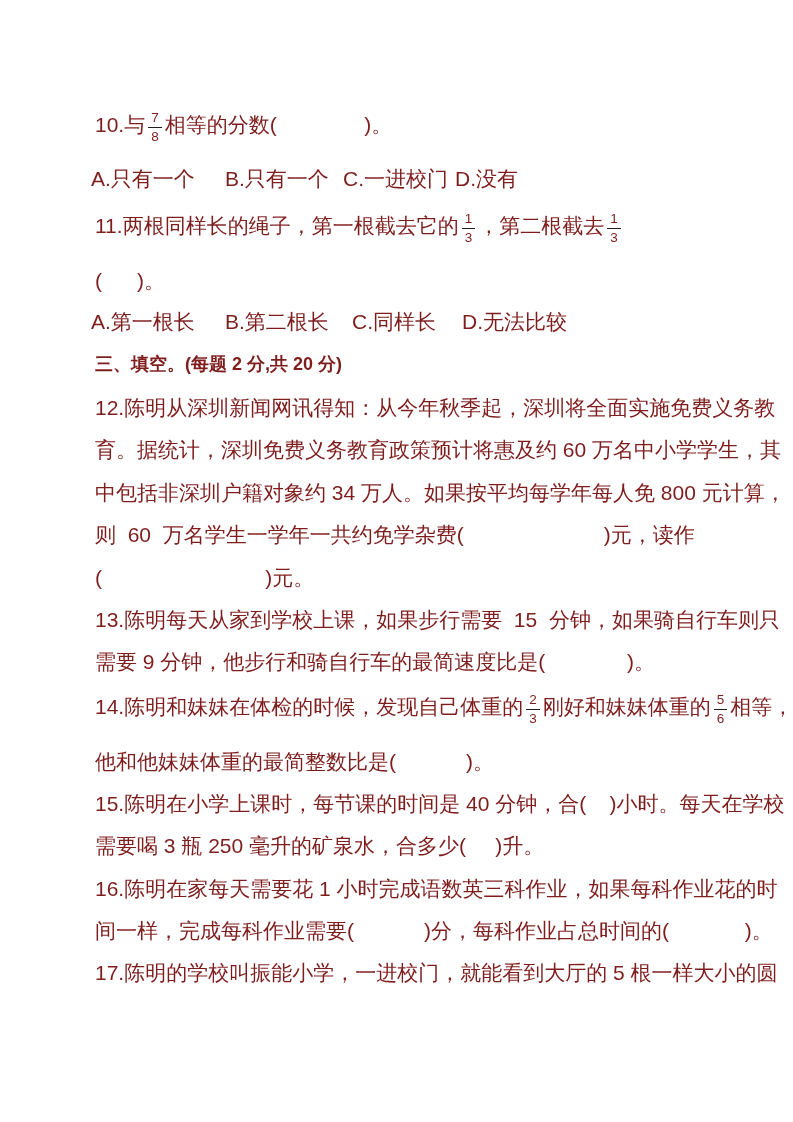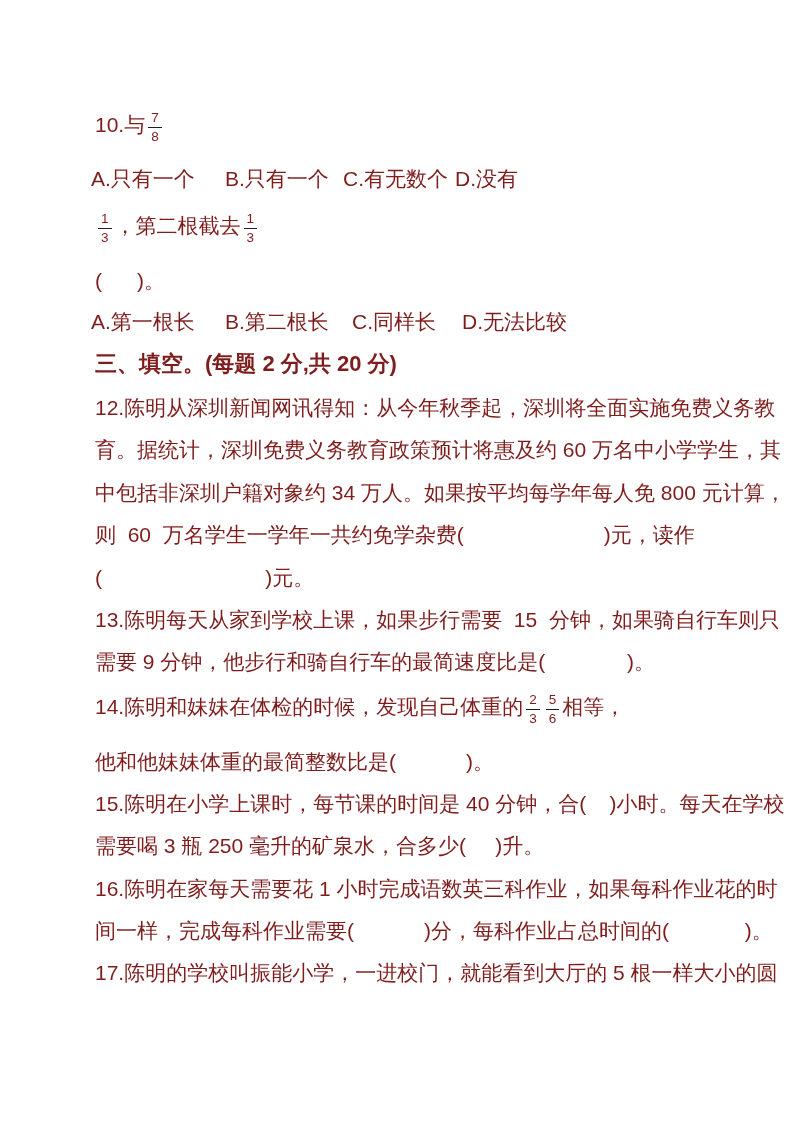--- a/index.html
+++ b/index.html
@@ -30,42 +30,44 @@
     align-items:center;
     font-size:13.5px;
     line-height:1.15;
     margin:0 3px;
     transform:translateY(2px);
   }
   .frac .num { display:block; border-bottom:1.5px solid #1c1c1c; padding:0 3px 1px; }
   .frac .den { display:block; padding-top:1px; }
   .options { width:640px; }
   .options .opt { position:absolute; top:0; white-space:pre; }
-  .heading { font-weight:bold; font-size:22px; }
+  .heading { font-weight:bold; font-size:18px; }
 </style>
 </head>
 <body>
 
 <div class="page">
 
   <section>
     <div class="line fracline" style="top:96px">
       <span>10.与</span>
       <span class="frac"><span class="num">7</span><span class="den">8</span></span>
+      <span>相等的分数(               )。</span>
     </div>
     <div class="line options" style="top:166px;left:91px">
       <span class="opt" style="left:0px">A.只有一个</span>
       <span class="opt" style="left:134px">B.只有一个</span>
-      <span class="opt" style="left:252px">C.有无数个</span>
+      <span class="opt" style="left:252px">C.一进校门</span>
       <span class="opt" style="left:364px">D.没有</span>
     </div>
   </section>
 
   <section>
     <div class="line fracline" style="top:197px">
+      <span>11.两根同样长的绳子，第一根截去它的</span>
       <span class="frac"><span class="num">1</span><span class="den">3</span></span>
       <span>，第二根截去</span>
       <span class="frac"><span class="num">1</span><span class="den">3</span></span>
     </div>
     <div class="line" style="top:268px">(      )。</div>
     <div class="line options" style="top:309px;left:91px">
       <span class="opt" style="left:0px">A.第一根长</span>
       <span class="opt" style="left:134px">B.第二根长</span>
       <span class="opt" style="left:261px">C.同样长</span>
       <span class="opt" style="left:371px">D.无法比较</span>
@@ -84,20 +86,21 @@
 
   <section>
     <div class="line" style="top:607px">13.陈明每天从家到学校上课，如果步行需要  15  分钟，如果骑自行车则只</div>
     <div class="line" style="top:649px">需要 9 分钟，他步行和骑自行车的最简速度比是(              )。</div>
   </section>
 
   <section>
     <div class="line fracline" style="top:678px">
       <span>14.陈明和妹妹在体检的时候，发现自己体重的</span>
       <span class="frac"><span class="num">2</span><span class="den">3</span></span>
+      <span>刚好和妹妹体重的</span>
       <span class="frac"><span class="num">5</span><span class="den">6</span></span>
       <span>相等，</span>
     </div>
     <div class="line" style="top:749px">他和他妹妹体重的最简整数比是(            )。</div>
   </section>
 
   <section>
     <div class="line" style="top:791px">15.陈明在小学上课时，每节课的时间是 40 分钟，合(    )小时。每天在学校</div>
     <div class="line" style="top:833px">需要喝 3 瓶 250 毫升的矿泉水，合多少(     )升。</div>
   </section>

